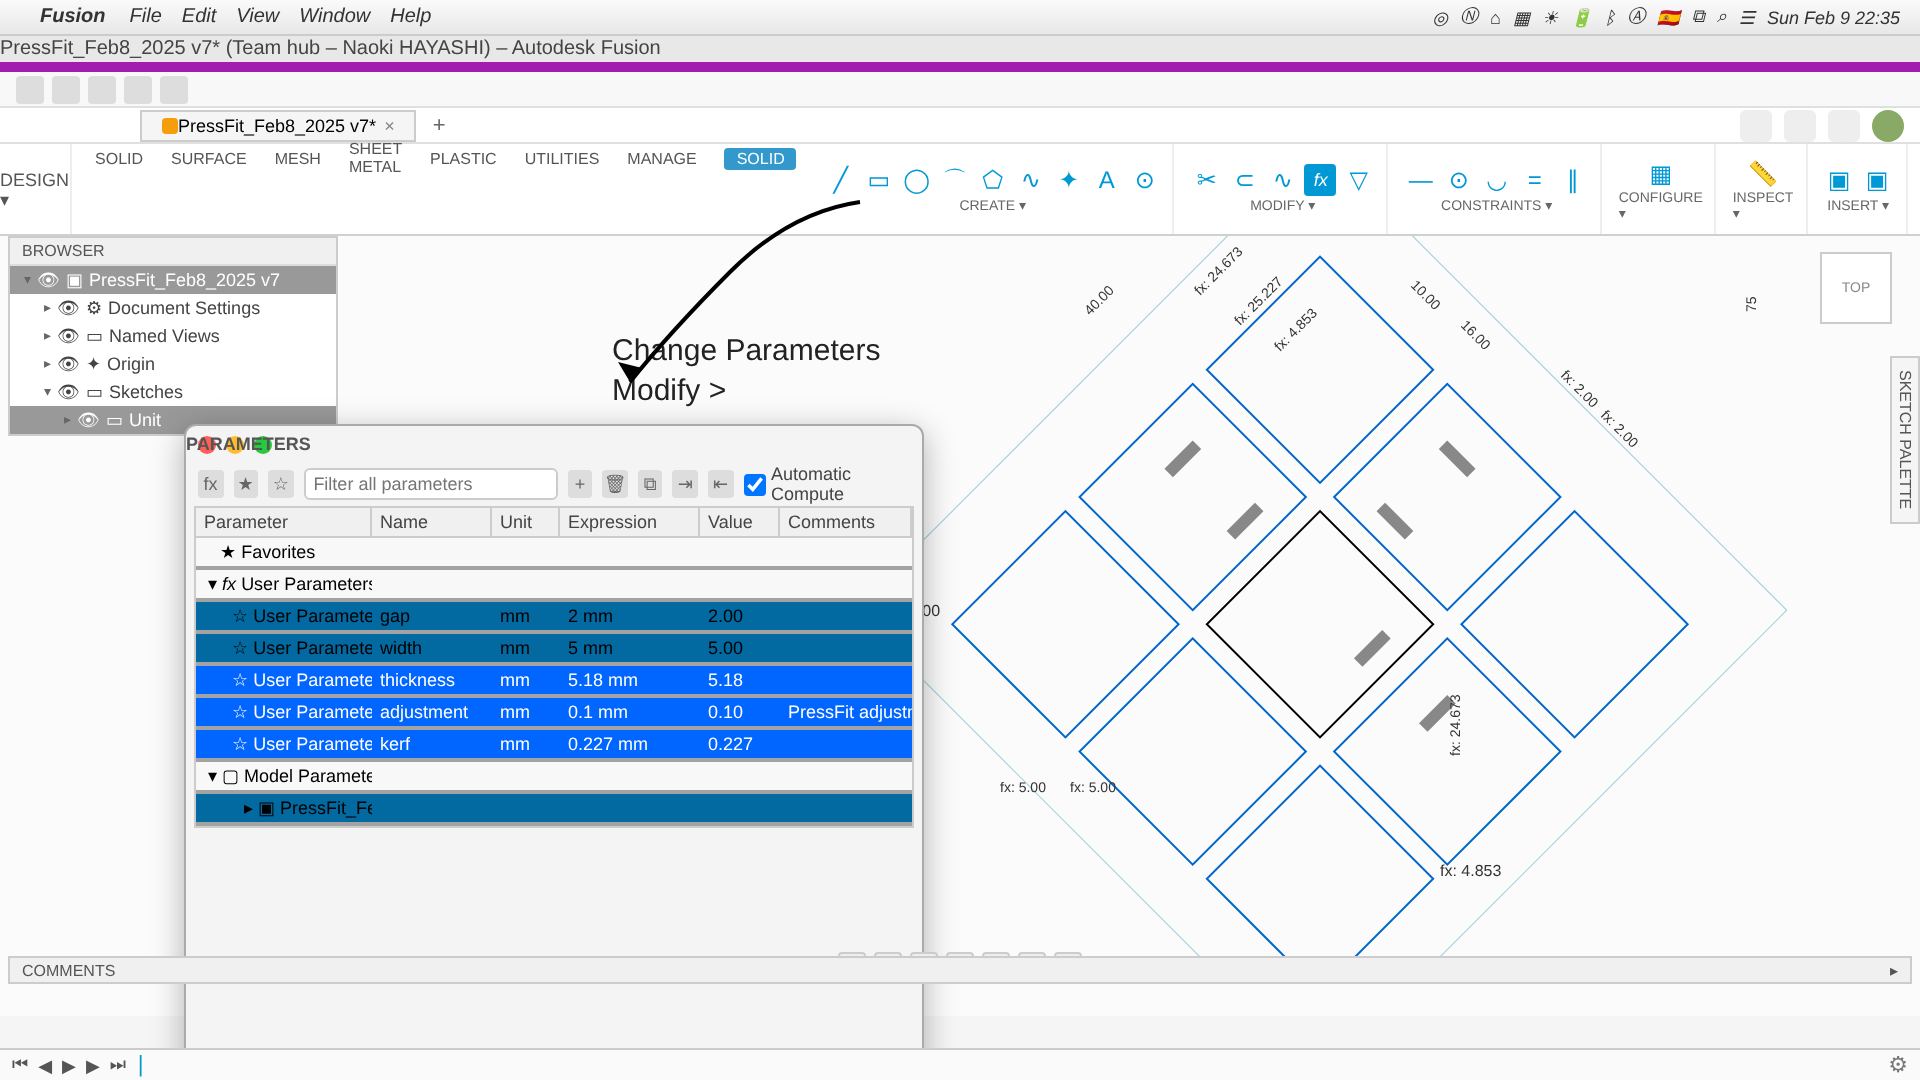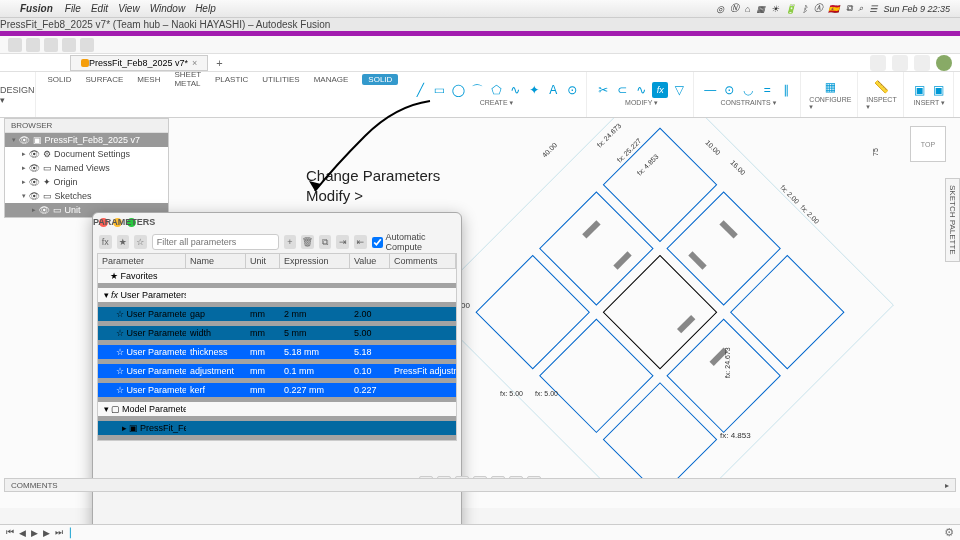--- a/index.html
+++ b/index.html
@@ -53,21 +53,21 @@
 .params .tbar .d1{background:#ff5f56;} .params .tbar .d2{background:#ffbd2e;} .params .tbar .d3{background:#27c93f;}
 .params .tbar .ttl { position:absolute; left:0; right:0; text-align:left; font-size:9px; color:#555;font-weight:bold; }
 .params .toolbar { height:22px; display:flex; align-items:center; padding:0 6px; gap:5px; }
 .params .toolbar .ico { width:14px; height:14px; background:#ddd; border-radius:2px; font-size:9px; display:flex; align-items:center; justify-content:center; color:#666; }
 .params .toolbar input { flex:0 0 100px; height:16px; font-size:9px; border:1px solid #ccc; padding:0 4px; border-radius:3px; }
 .params .toolbar .autoc { margin-left:auto; font-size:9px; color:#444; display:flex; align-items:center; gap:3px; }
 .params .toolbar .autoc input { flex:none; width:11px; height:11px; }
 .params .grid { background:#0369a1; border:1px solid #ccc; margin:0 4px; font-size:9px; }
 .params .gh { display:flex; background:#f0f0f0; border-bottom:1px solid #ccc; }
 .params .gh div { padding:2px 4px; border-right:1px solid #ccc; color:#444; }
-.params .gr { display:flex; border-bottom:5px solid #a3a3a3;align-items:center; }
+.params .gr { display:flex; border-bottom:2px solid #a3a3a3;align-items:center; }
 .params .gr div { padding:2px 4px; white-space:nowrap; overflow:hidden; }
 .params .gr.sel { background:#0066ff; color:#fff; }
 .params .gr.sel div { border-color:#0066ff; }
 .params .gr.grp { background:#f8f8f8; font-weight:500; }
 .c-par { width:88px; } .c-nm { width:60px; } .c-un { width:34px; } .c-ex { width:70px; } .c-vl { width:40px; } .c-cm { flex:1; }
 .params .btm { height:120px; }
 .params .ftr { display:flex; padding:6px; border-top:1px solid #ccc; }
 .params .ftr .info { font-size:11px; color:#333; }
 .params .ftr button { margin-left:auto; font-size:10px; padding:2px 14px; border:1px solid #aaa; background:#fff; border-radius:3px; }
 .comments { position:absolute; left:4px; bottom:16px; right:4px; height:14px; background:#f0f0f0; border:1px solid #ccc; font-size:8px; color:#555; padding:1px 6px; display:flex; align-items:center; }

